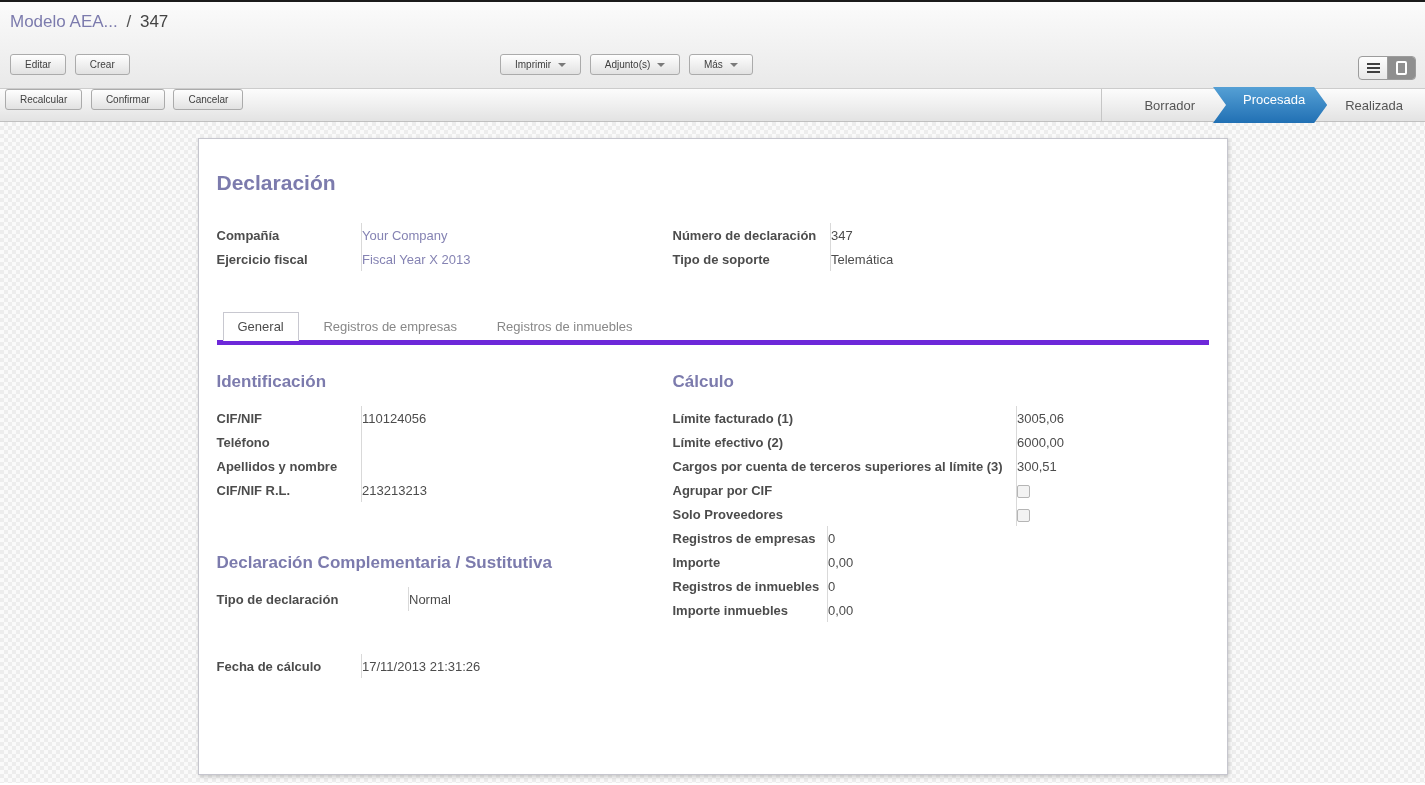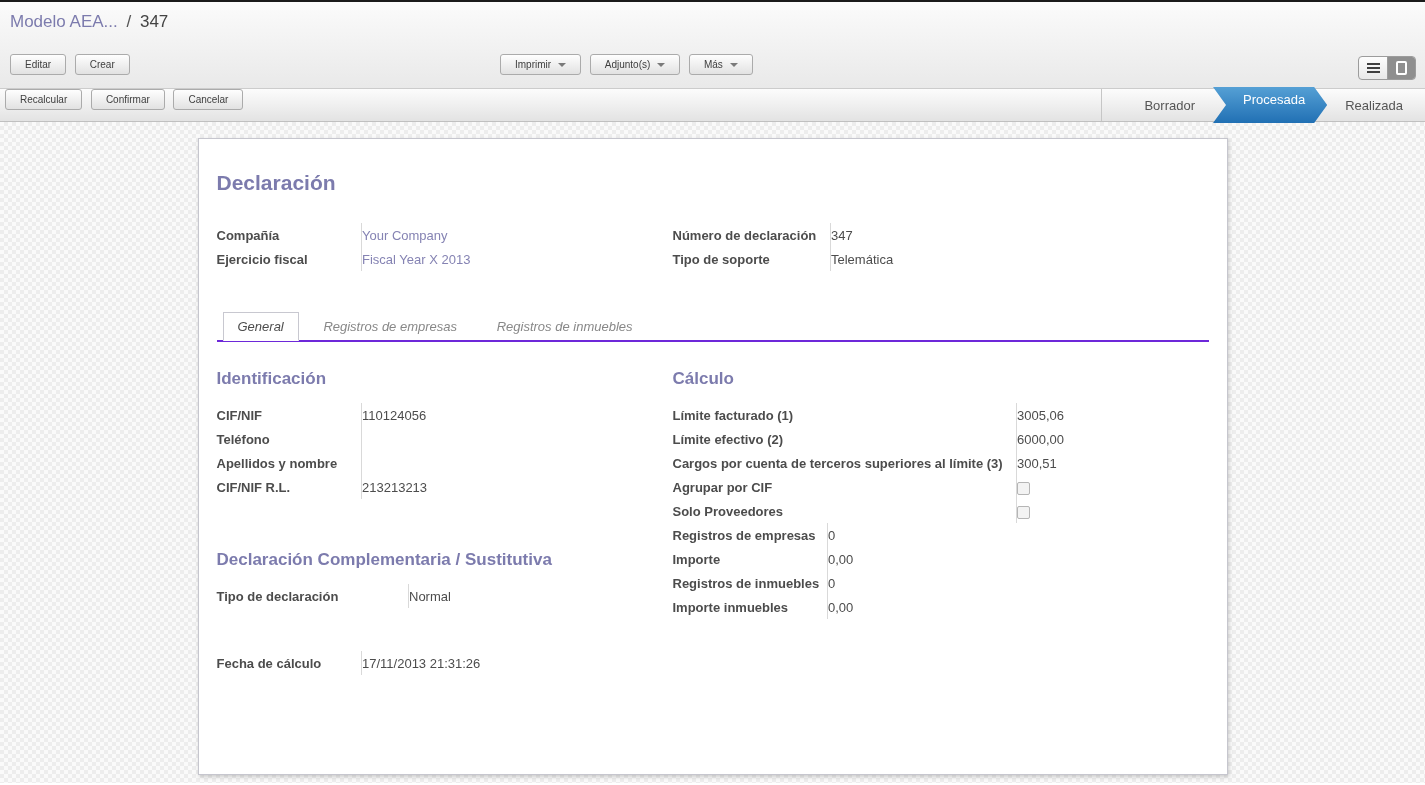--- a/index.html
+++ b/index.html
@@ -118,21 +118,21 @@
   .w155 td.flabel { width:155px; min-width:155px; }
 
   .checkbox {
     width:13px; height:13px;
     border:1px solid #b5b5b5; border-radius:2px;
     background:#f3f3f3;
     display:inline-block; vertical-align:middle;
   }
 
   
-  .tabs { margin-top:40px; border-bottom:2px solid #6d28d9; padding-left:6px;font-style:italic; }
+  .tabs { margin-top:40px; border-bottom:5px solid #6d28d9; padding-left:6px; }
   .tab {
     display:inline-block; padding:6px 14px; margin-right:6px;
     color:#888; cursor:pointer; position:relative; top:1px;
     border:1px solid transparent;
   }
   .tab.active {
     background:#fff; color:#4c4c4c;
     border:1px solid #c8c8d0; border-bottom-color:#fff;
   }
 

